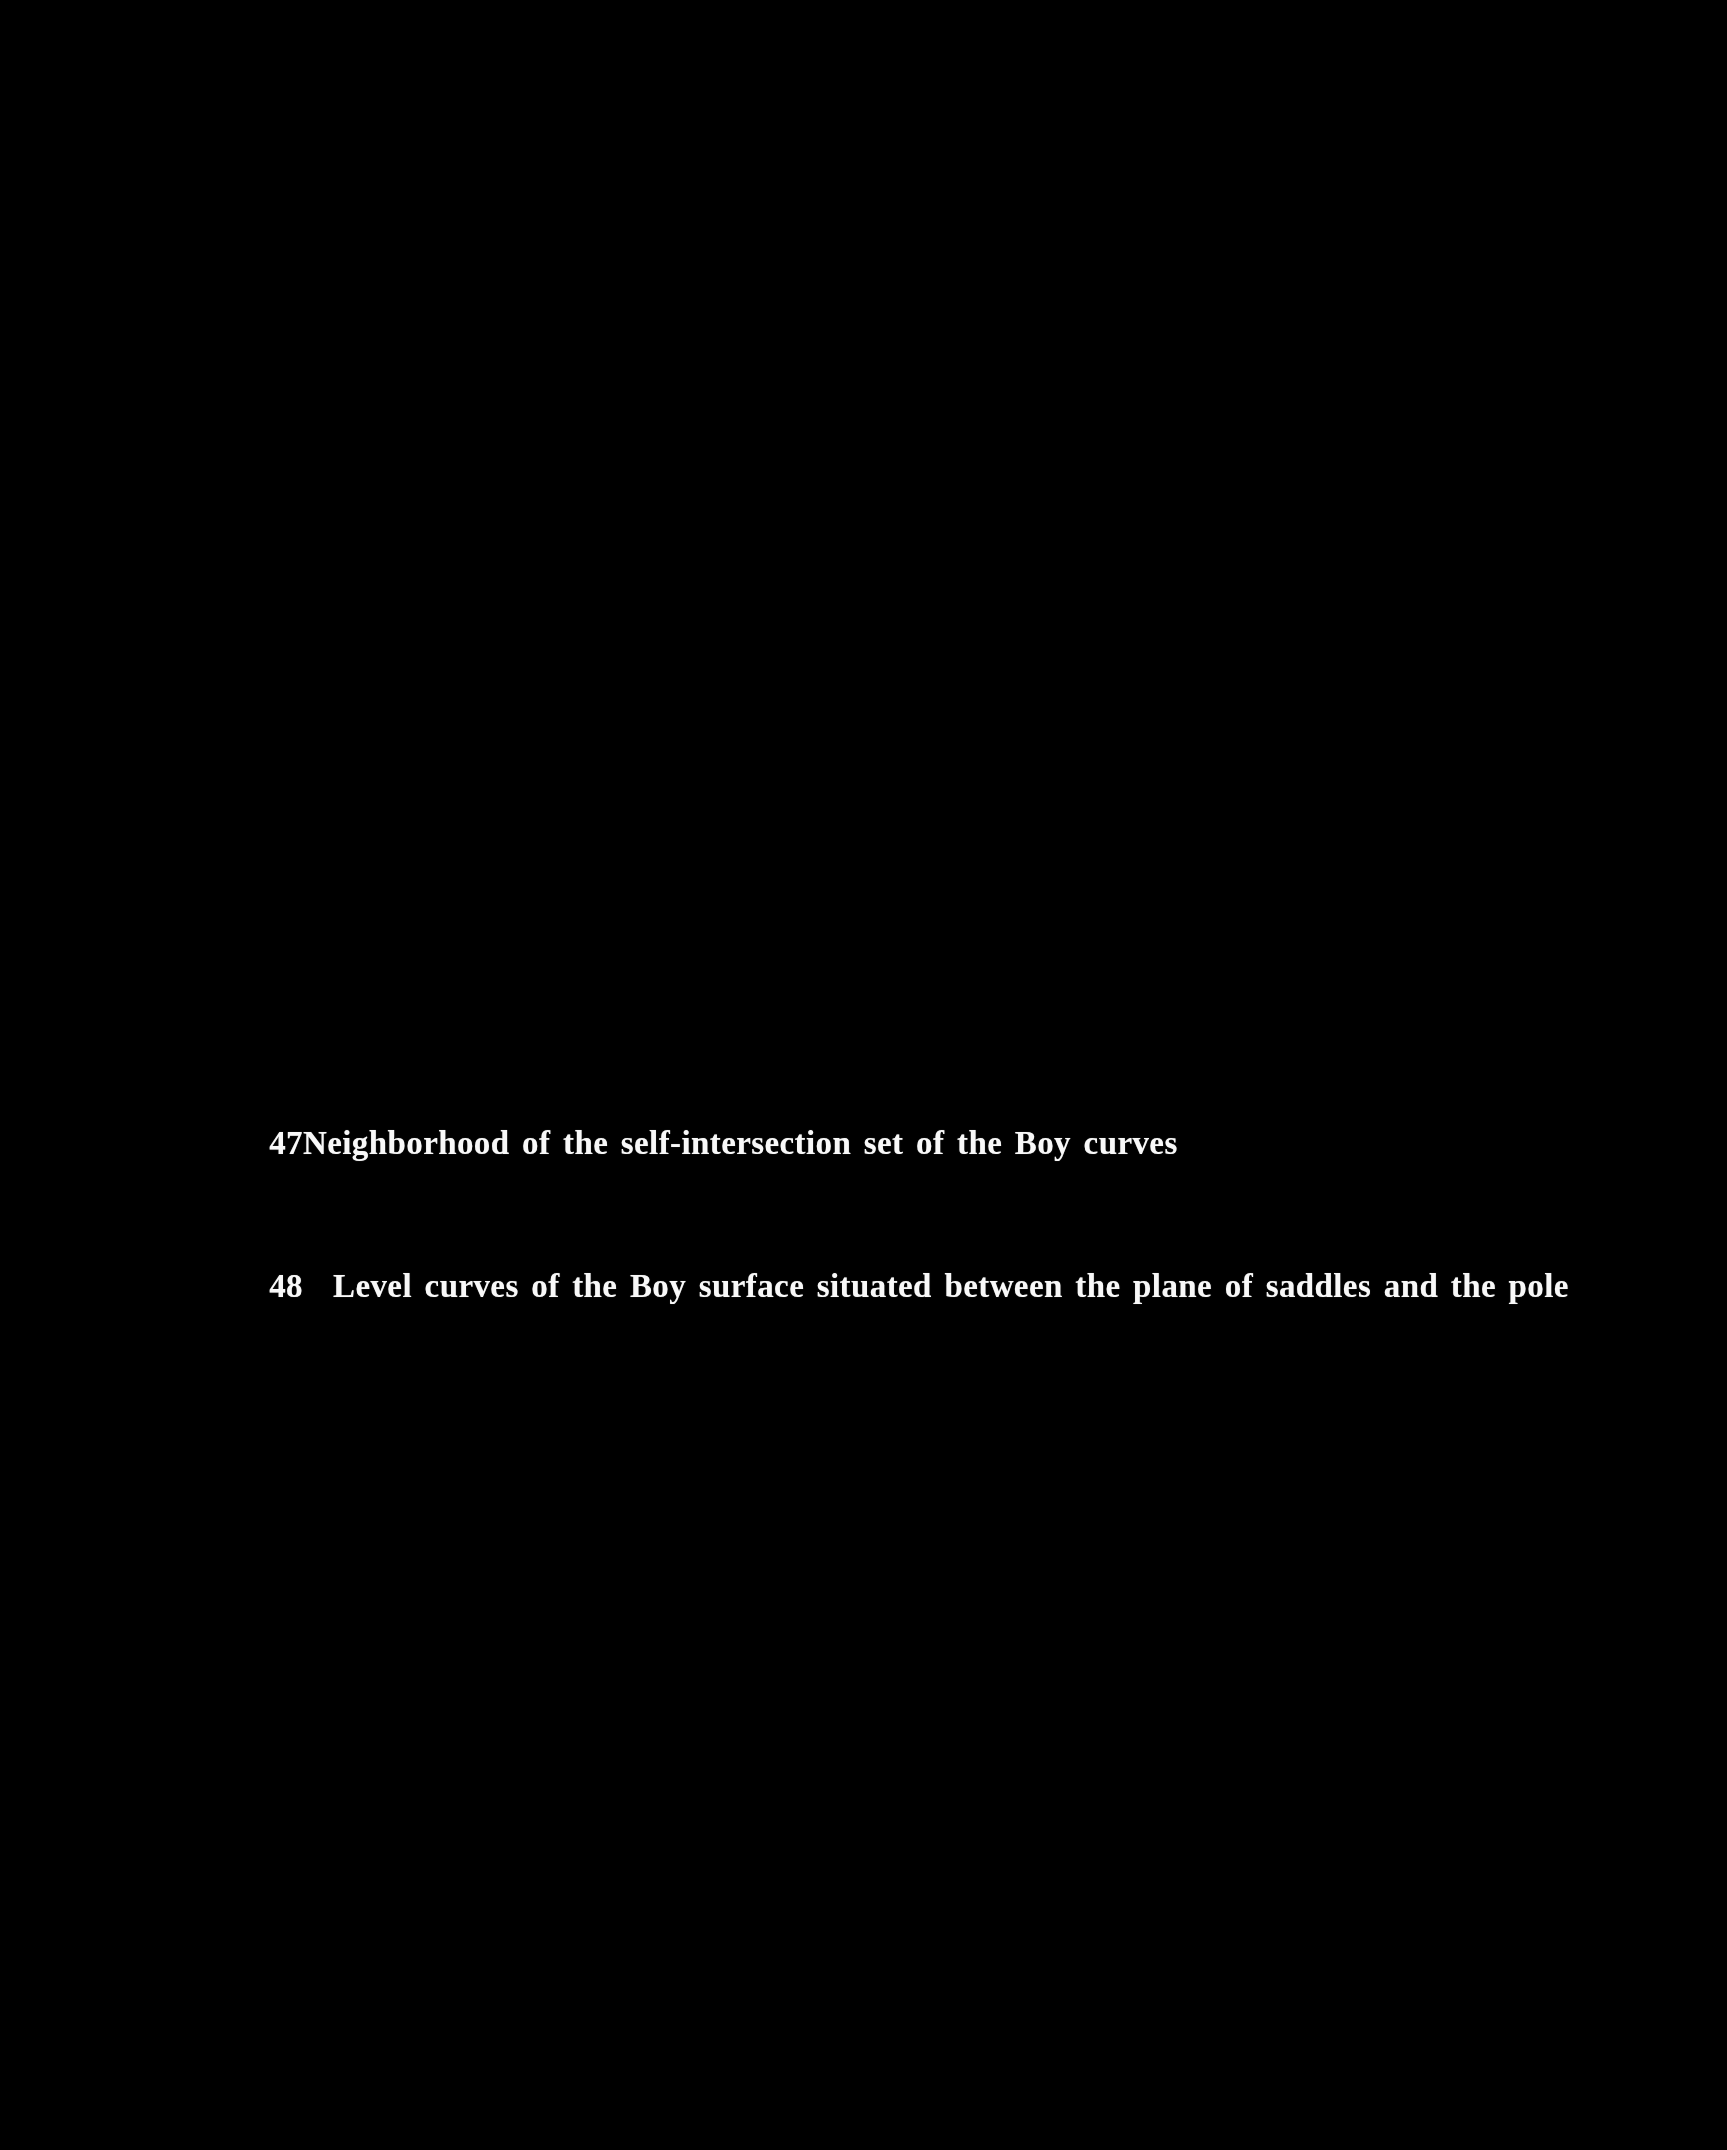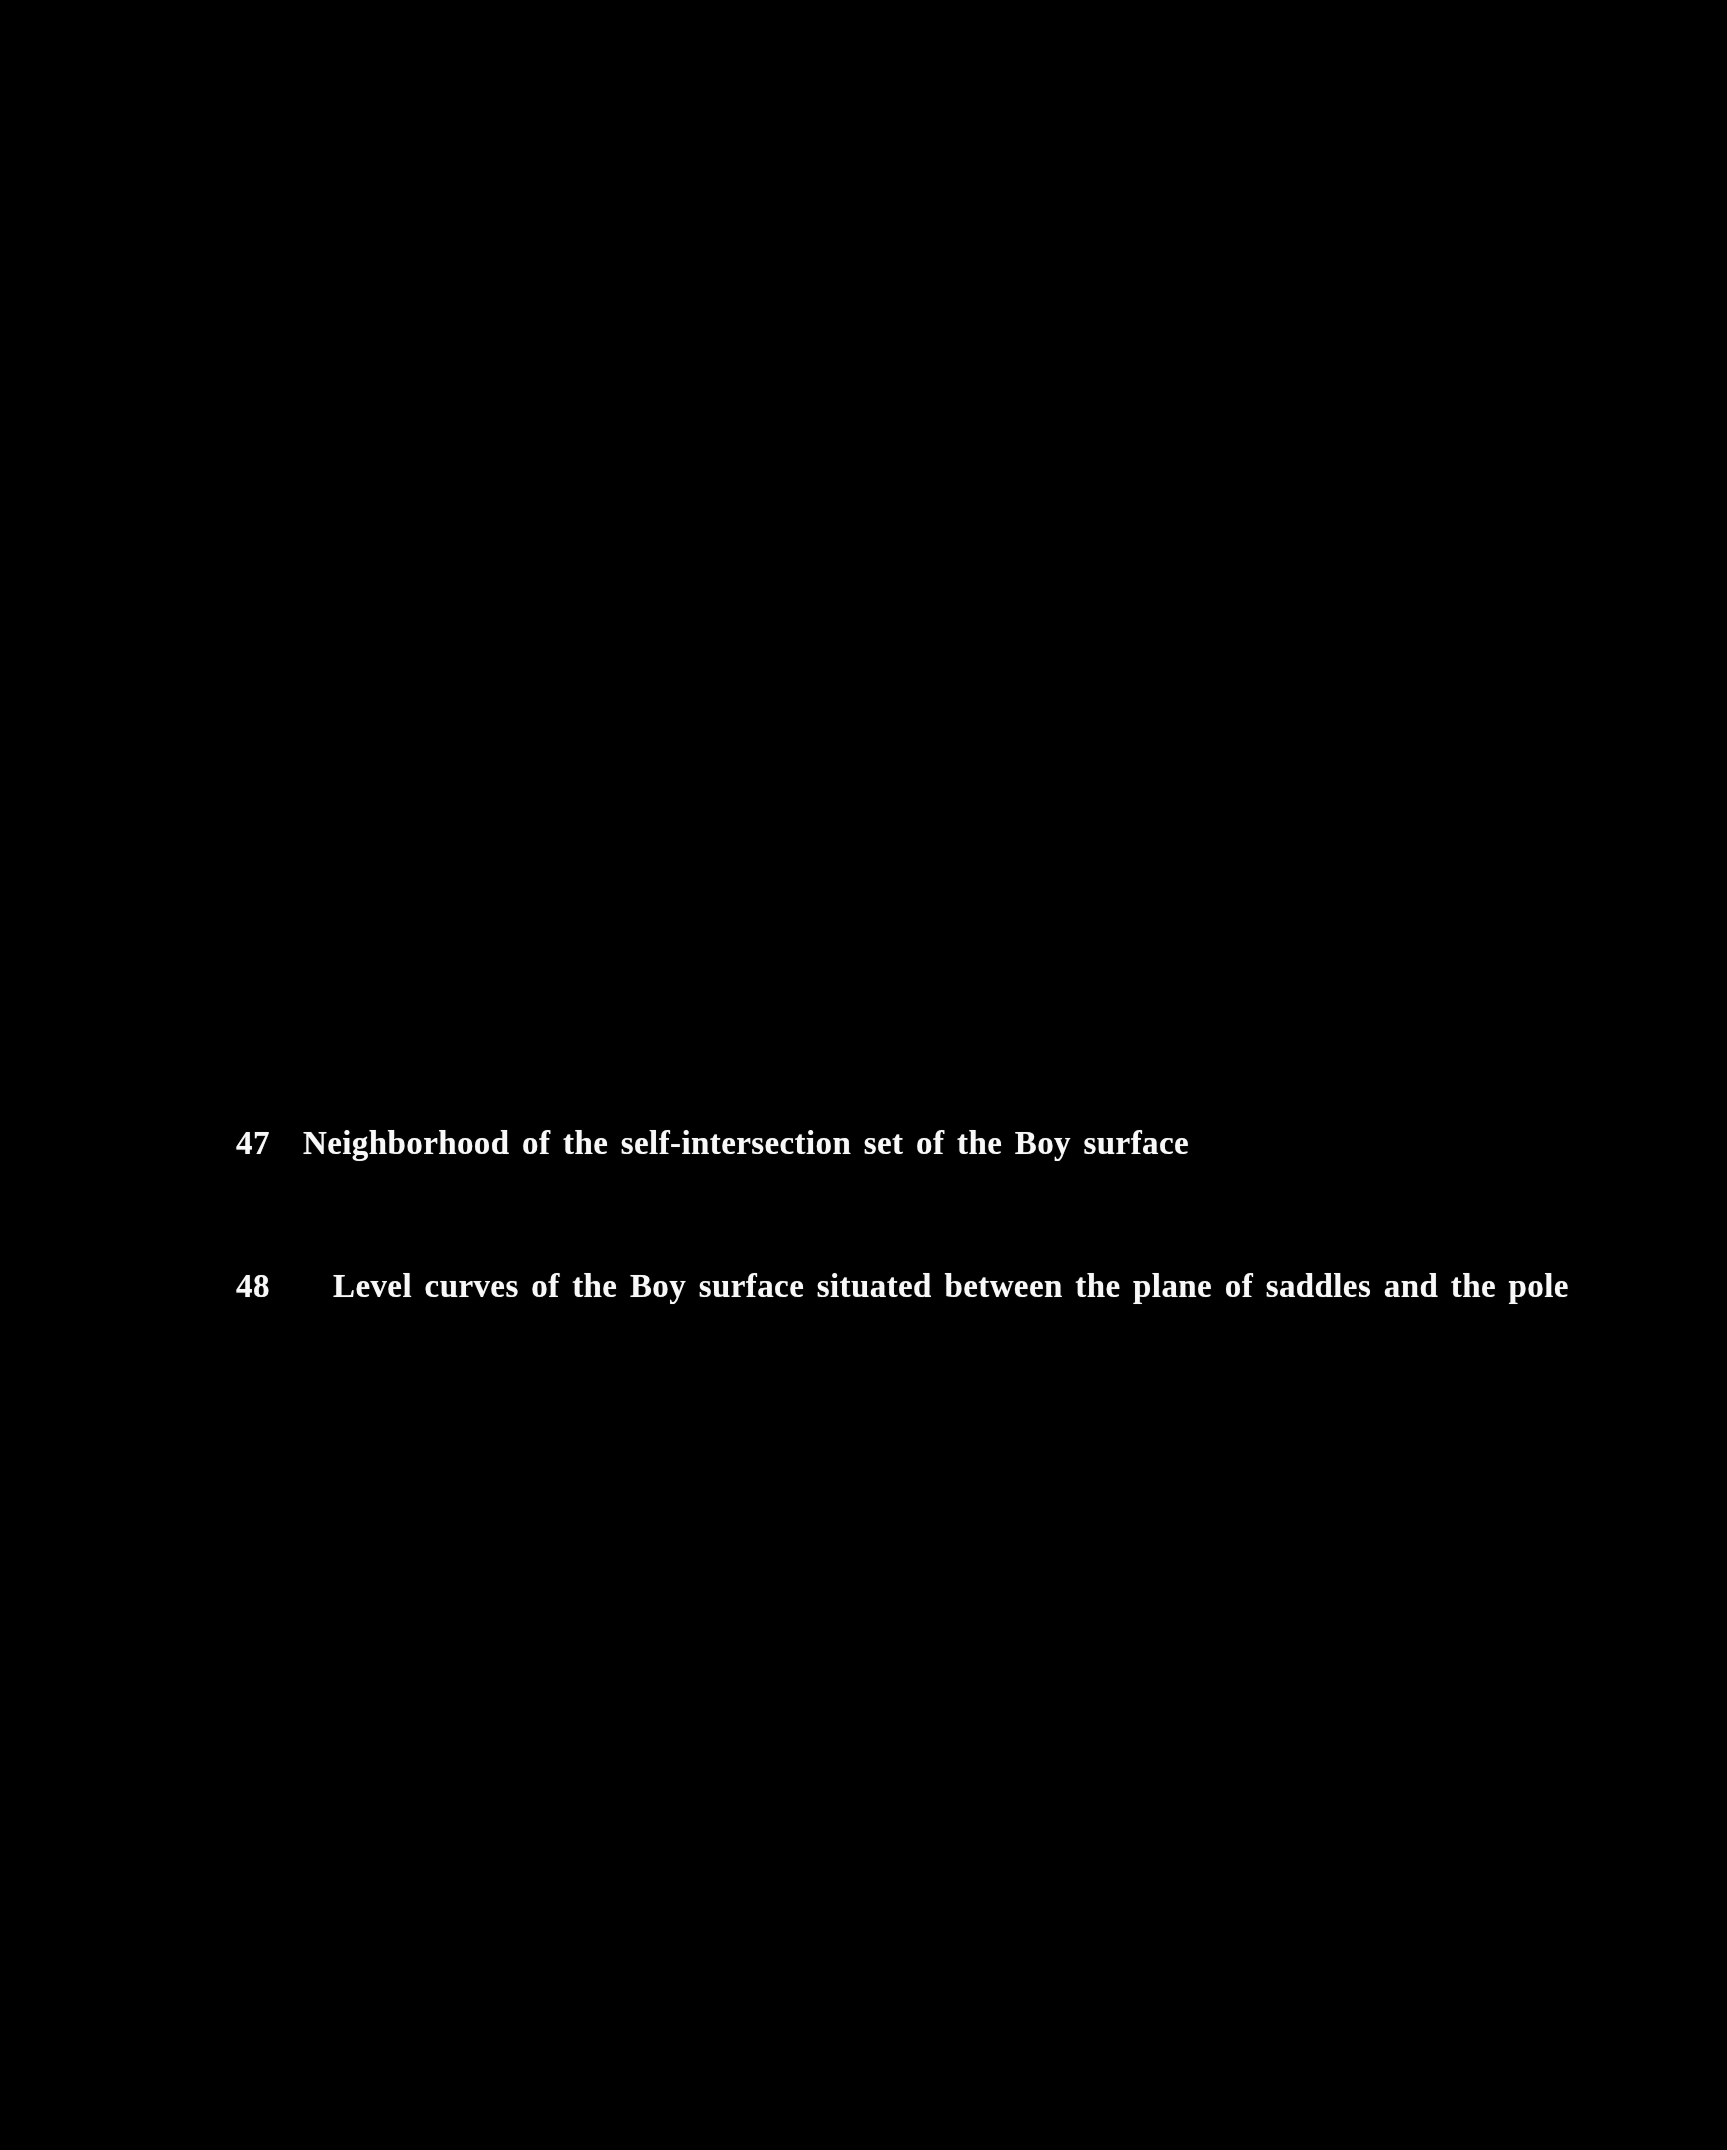--- a/index.html
+++ b/index.html
@@ -24,37 +24,38 @@
     display: flex;
     align-items: baseline;
     color: #f8f8f8;
     font-size: 33px;
     line-height: 1;
     font-weight: bold;
     letter-spacing: 0.4px;
     word-spacing: 0.12em;
     text-shadow: 0 0 0.9px rgba(255,255,255,0.45);
     white-space: nowrap;
+    text-align: right;
   }
   .figure-row .fig-number {
     display: inline-block;
     width: 67px;
     flex: 0 0 67px;
   }
   .row-47 { left: 236px; top: 1127px; }
   .row-48 { left: 236px; top: 1270px; gap: 30px; }
 </style>
 </head>
 <body>
 
 <div class="page">
 
   <div class="figure-row row-47">
     <span class="fig-number">47</span>
-    <span class="fig-caption">Neighborhood of the self-intersection set of the Boy surface</span>
+    <span class="fig-caption">Neighborhood of the self-intersection set of the Boy curves</span>
   </div>
 
   <div class="figure-row row-48">
     <span class="fig-number">48</span>
     <span class="fig-caption">Level curves of the Boy surface situated between the plane of saddles and the pole</span>
   </div>
 
 </div>
 
 

